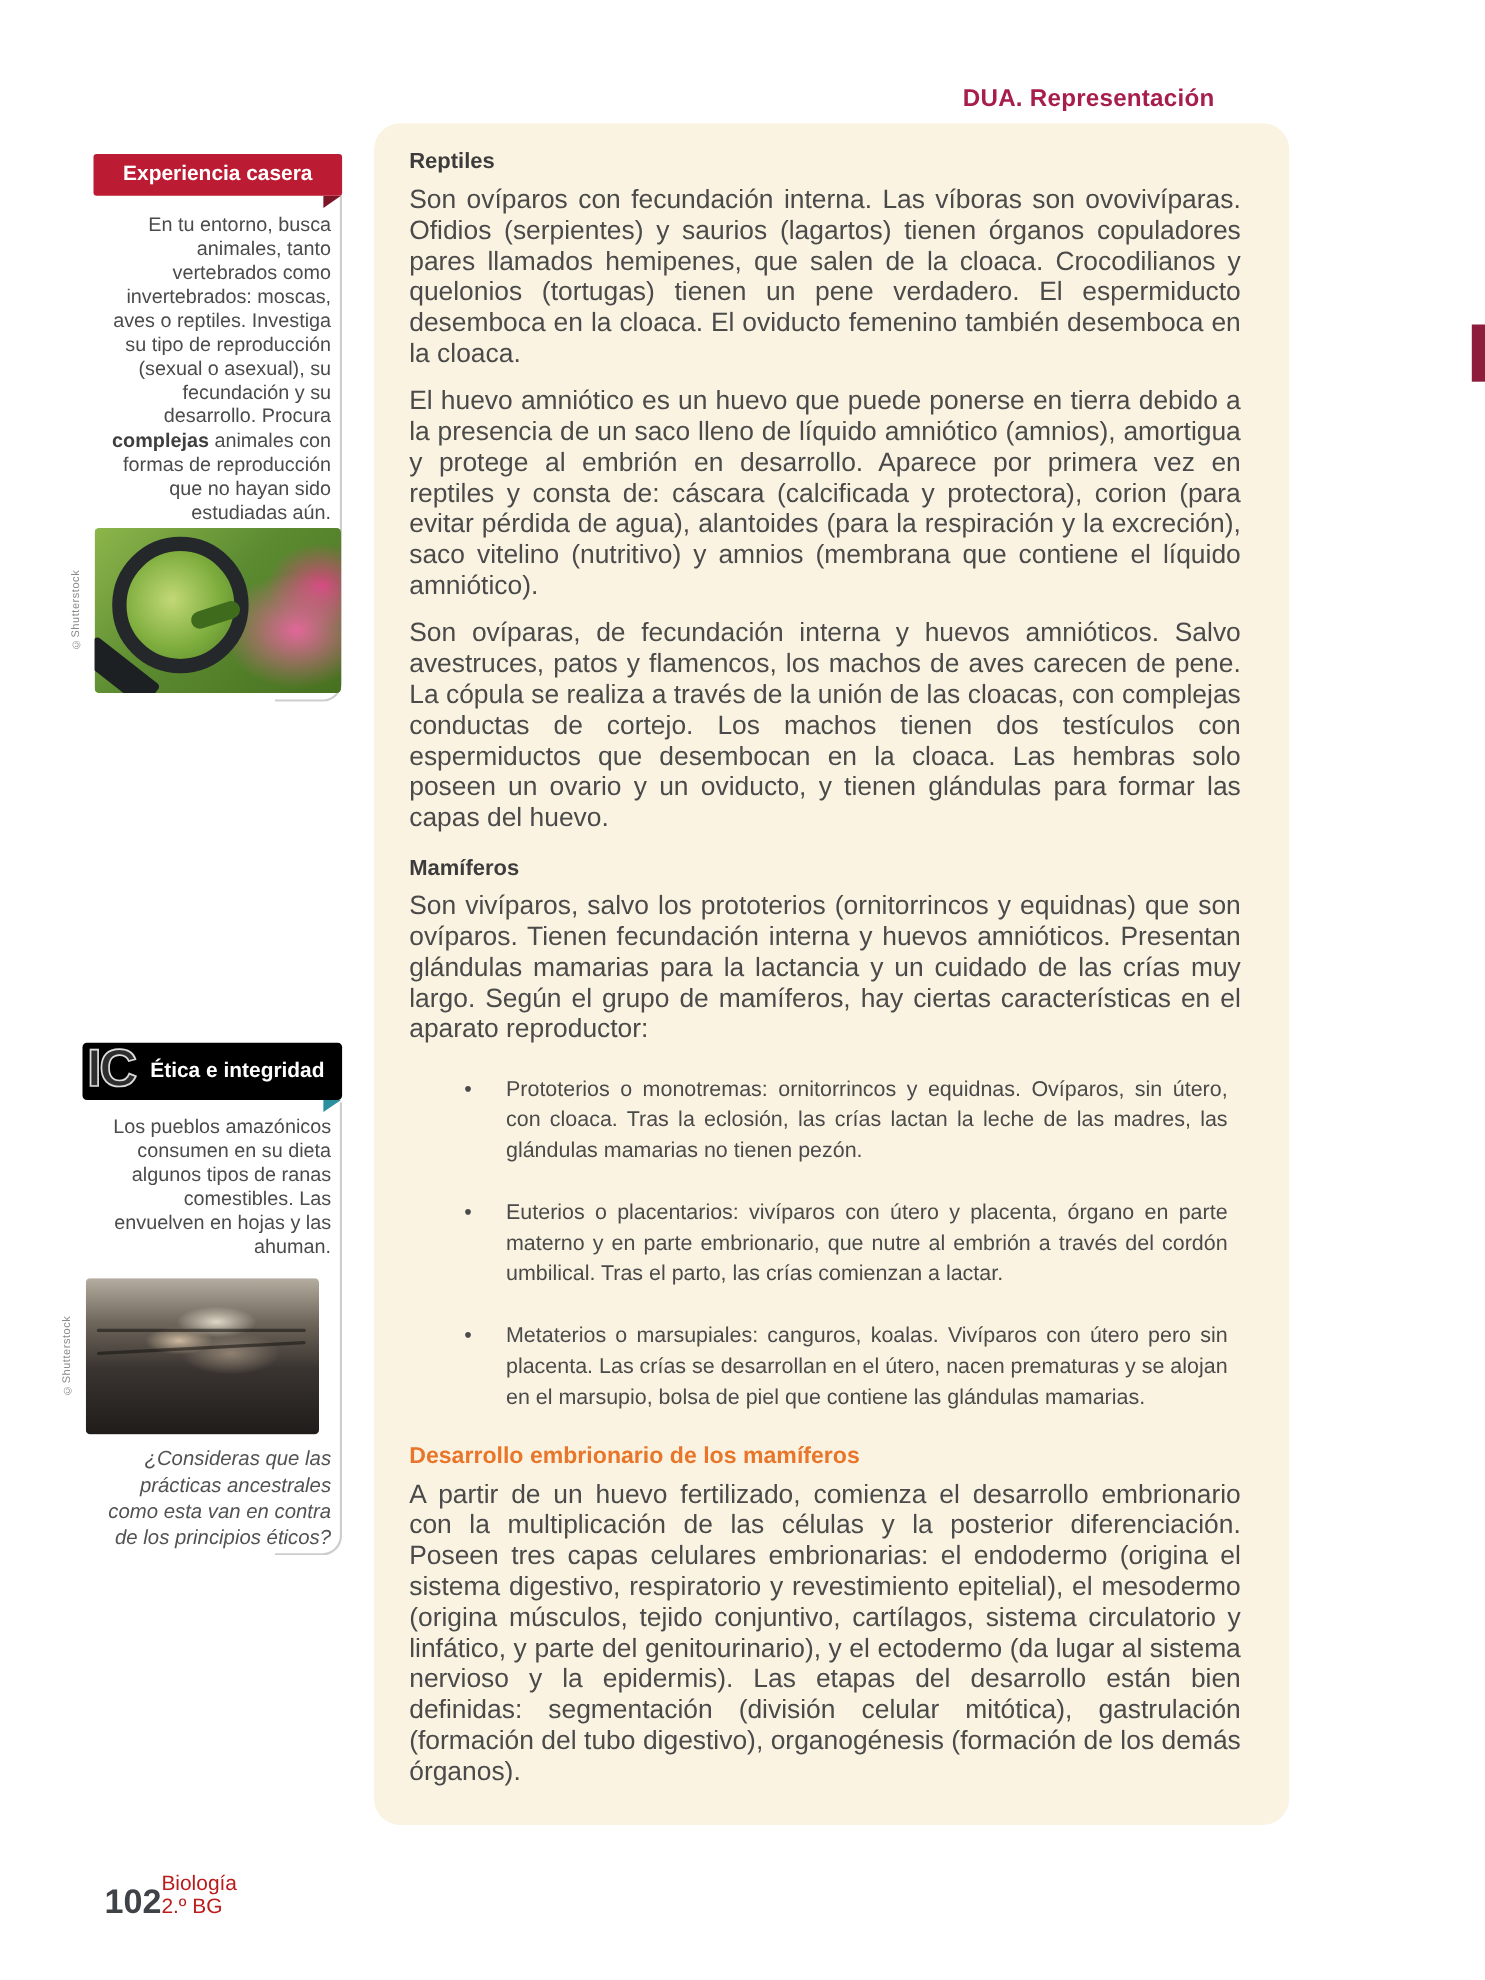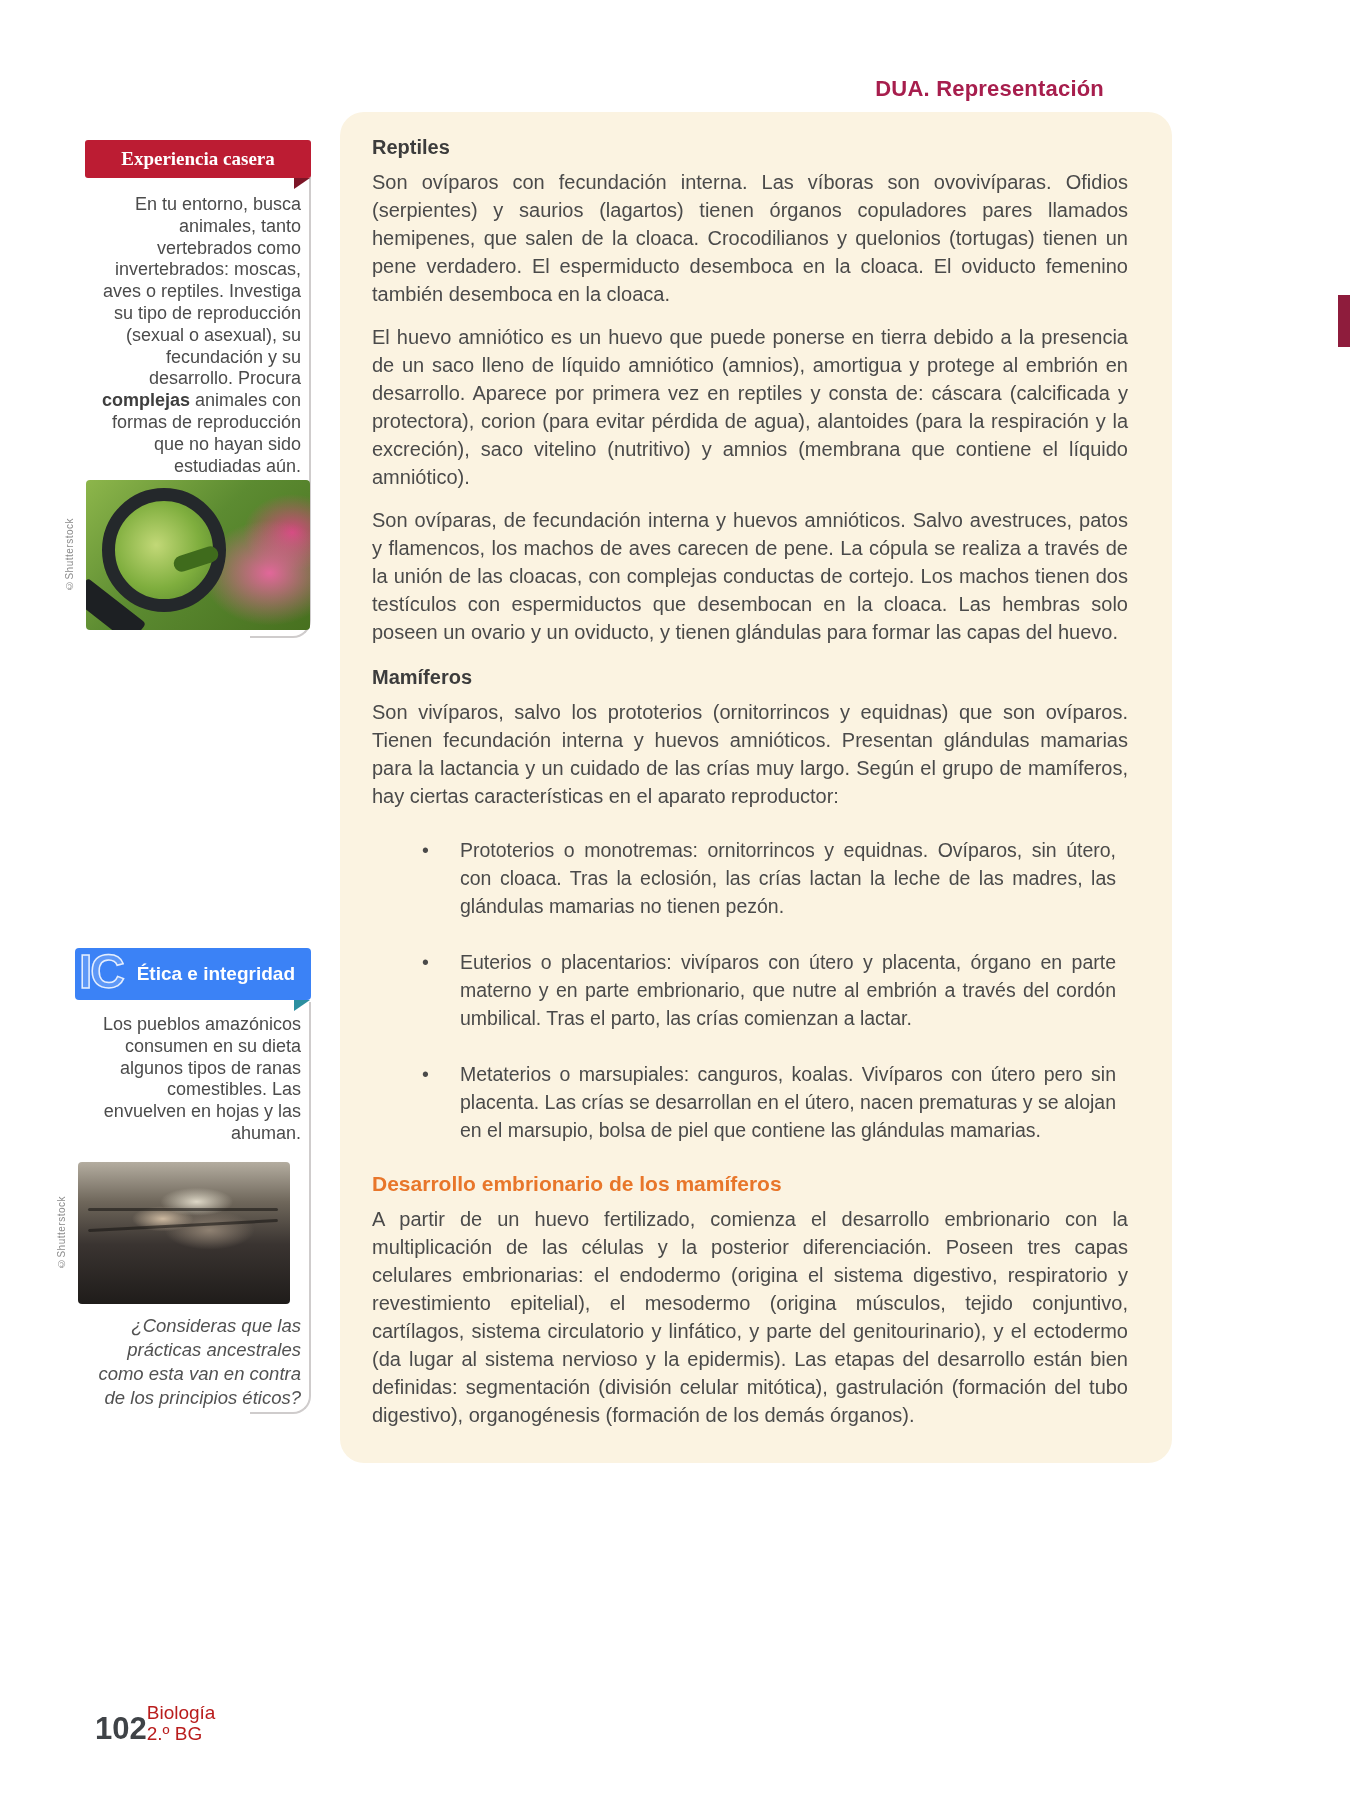--- a/index.html
+++ b/index.html
@@ -33,21 +33,21 @@
     padding:24px 44px 34px 32px;
     color:#474747;
   }
   .panel h3 {
     font-size:20px; font-weight:bold; color:#3c3c3c;
     margin:20px 0 9px 0;
   }
   .panel h3:first-child { margin-top:0; }
   .panel h3.orange { color:#e8762a; font-size:21px; margin-top:24px; }
   .panel p {
-    font-size:20px; line-height:28px; text-align:justify;
+    font-size:24px; line-height:28px; text-align:justify;
     margin:0 0 15px 0; color:#4a4a4a;
   }
   .panel p:last-child { margin-bottom:0; }
   .panel ul {
     list-style:none; margin:26px 12px 6px 0; padding-left:50px;
   }
   .panel ul li {
     position:relative; padding-left:38px; margin-bottom:28px;
     font-size:19.5px; line-height:28px; text-align:justify; color:#4a4a4a;
   }
@@ -61,21 +61,20 @@
     position:absolute; left:250px; top:160px; width:61px; height:478px;
     border-right:2px solid #cfcccc; border-bottom:2px solid #cfcccc;
     border-bottom-right-radius:18px;
   }
   .box-red {
     position:absolute; left:85px; top:140px; width:226px; height:38px;
     background:#bc1c33; border-radius:3px;
     display:flex; align-items:center; justify-content:center;
     color:#ffffff; font-weight:bold; font-size:19px;
     z-index:2;
-    font-family:Liberation Serif, serif;
   }
   .fold-red {
     position:absolute; left:294px; top:178px;
     width:0; height:0;
     border-top:11px solid #7c1527; border-right:16px solid transparent;
     z-index:1;
   }
   .side-text {
     position:absolute; left:95px; top:194px; width:206px;
     text-align:right; font-size:18px; line-height:21.8px; color:#4b4b4b;
@@ -110,21 +109,21 @@
   }
 
   
   .bracket2 {
     position:absolute; left:250px; top:1002px; width:61px; height:412px;
     border-right:2px solid #cfcccc; border-bottom:2px solid #cfcccc;
     border-bottom-right-radius:18px;
   }
   .box-teal {
     position:absolute; left:75px; top:948px; width:236px; height:52px;
-    background:#3b82f6; border-radius:4px;
+    background:#000000; border-radius:4px;
     display:flex; align-items:center; justify-content:flex-end;
     padding-right:16px;
     color:#ffffff; font-weight:bold; font-size:19px;
     z-index:2;
   }
   .ic-badge {
     position:absolute; left:4px; top:-2px;
     font-size:48px; font-weight:bold; line-height:52px;
     color:rgba(255,255,255,0.18);
     -webkit-text-stroke:1.5px rgba(255,255,255,0.85);

